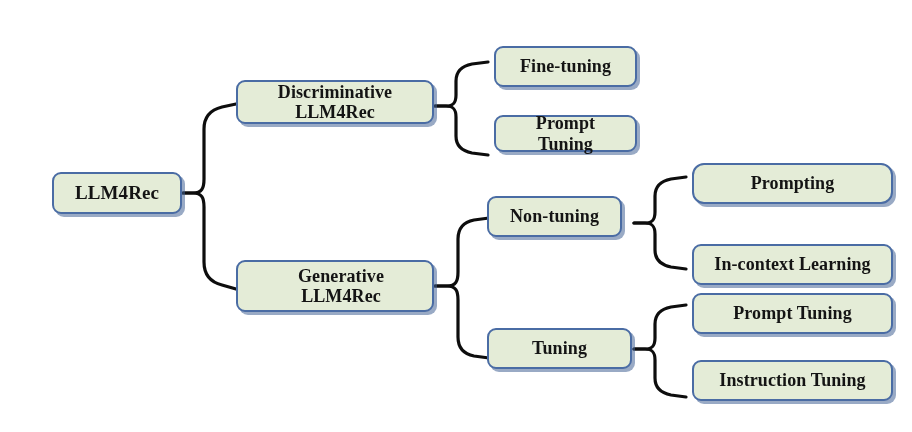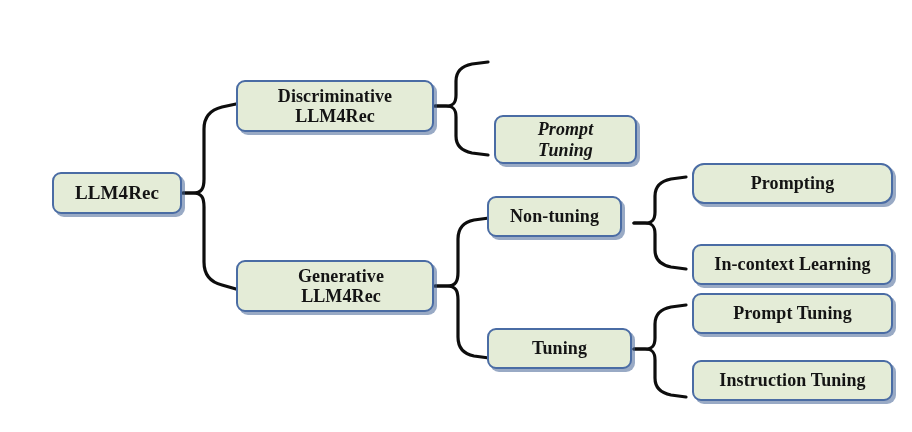--- a/index.html
+++ b/index.html
@@ -36,24 +36,24 @@
     text-align: center;
     color: #141414;
     font-weight: bold;
     font-family: "Liberation Serif", "DejaVu Serif", serif;
     line-height: 1.12;
     letter-spacing: 0.1px;
     white-space: pre-line;
     user-select: none;
   }
   .n-root      { left: 52px;  top: 172px; width: 130px; height: 42px; font-size: 19px; }
-  .n-disc      { left: 236px; top: 80px;  width: 198px; height: 52px; font-size: 18px; }
+  .n-disc      { left: 236px; top: 80px;  width: 198px; height: 44px; font-size: 18px; }
   .n-gen       { left: 236px; top: 260px; width: 198px; height: 52px; font-size: 18px; padding-left: 12px; }
   .n-fine      { left: 494px; top: 46px;  width: 143px; height: 41px; font-size: 18px; }
-  .n-pt1       { left: 494px; top: 115px; width: 143px; height: 49px; font-size: 18px; font-style: italic; }
+  .n-pt1       { left: 494px; top: 115px; width: 143px; height: 37px; font-size: 18px; }
   .n-nontune   { left: 487px; top: 196px; width: 135px; height: 41px; font-size: 18px; }
   .n-tune      { left: 487px; top: 328px; width: 145px; height: 41px; font-size: 18px; }
   .n-prompting { left: 692px; top: 163px; width: 201px; height: 41px; font-size: 18px; border-radius: 12px; }
   .n-icl       { left: 692px; top: 228px; width: 201px; height: 41px; font-size: 18px; margin-top: 16px; }
   .n-pt2       { left: 692px; top: 293px; width: 201px; height: 41px; font-size: 18px; }
   .n-instr     { left: 692px; top: 360px; width: 201px; height: 41px; font-size: 18px; }
 </style>
 </head>
 <body>
 
@@ -78,20 +78,21 @@
       <path d="M634 349 L645 349 C653 349 655 353 655 360 L655 378 C655 388 661 393 671 395 L686 397"></path>
 
     </g>
   </svg>
 
   <div class="node n-root">LLM4Rec</div>
   <div class="node n-disc">Discriminative
 LLM4Rec</div>
   <div class="node n-gen">Generative
 LLM4Rec</div>
+  <div class="node n-fine">Fine-tuning</div>
   <div class="node n-pt1">Prompt
 Tuning</div>
   <div class="node n-nontune">Non-tuning</div>
   <div class="node n-tune">Tuning</div>
   <div class="node n-prompting">Prompting</div>
   <div class="node n-icl">In-context Learning</div>
   <div class="node n-pt2">Prompt Tuning</div>
   <div class="node n-instr">Instruction Tuning</div>
 
 </div>

